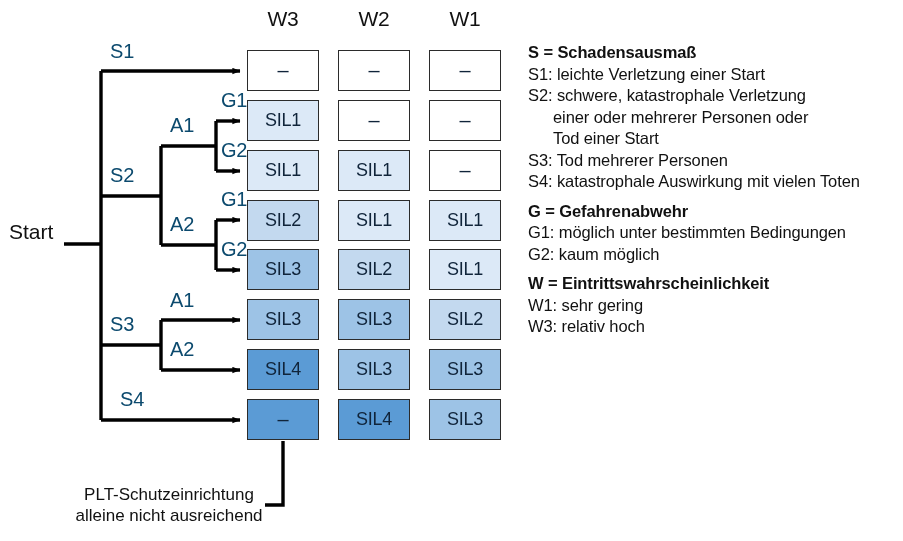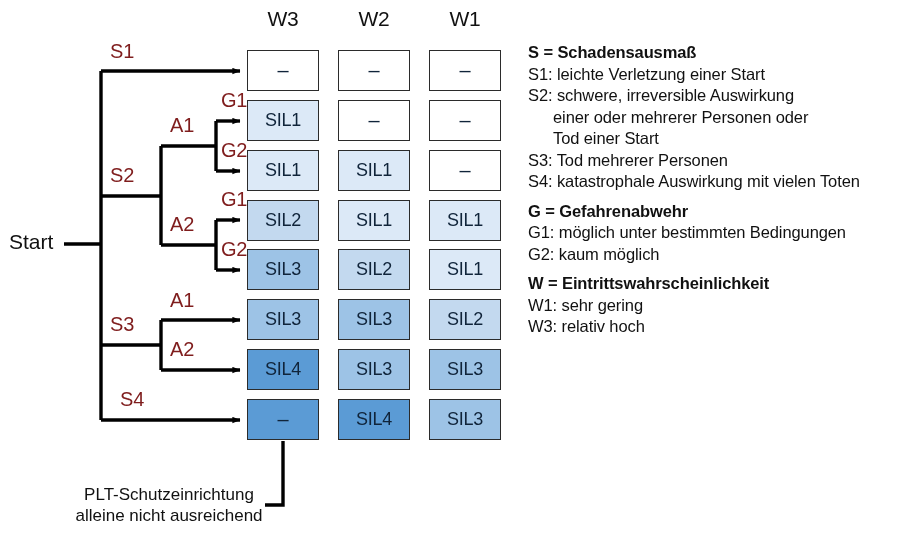--- a/index.html
+++ b/index.html
@@ -39,28 +39,28 @@
     font-size:18px;
     color:#10243a;
     letter-spacing:-0.3px;
   }
   .cell.dash{font-size:20px;}
 
   
   .blabel{
     position:absolute;
     font-size:20px;
-    color:#7f1d1d;
+    color:#0c4a6e;
     letter-spacing:-0.2px;
     white-space:nowrap;
   }
   #start-label{
     position:absolute;
     font-size:21px;
-    left:9px;top:230px;
+    left:9px;top:220px;
     white-space:nowrap;
   }
   #callout-text{
     position:absolute;
     left:64px;top:484px;
     width:210px;
     text-align:center;
     font-size:17px;
     line-height:1.25;
     color:#111;
@@ -189,21 +189,21 @@
         <div class="cell dash" style="left: 247px; top: 399px; background: rgb(91, 155, 213);">–</div>
         <div class="cell" style="left: 338px; top: 399px; background: rgb(91, 155, 213);">SIL4</div>
         <div class="cell" style="left: 429px; top: 399px; background: rgb(157, 195, 230);">SIL3</div>
       </div>
   </div>
 
   <div id="legend">
       <div class="lg-block">
         <div class="lg-head">S = Schadensausmaß</div>
         <div class="lg-row"><span class="lg-key">S1:</span><span> leichte Verletzung einer Start</span></div>
-        <div class="lg-row"><span class="lg-key">S2:</span><span> schwere, irreversible Auswirkung</span></div>
+        <div class="lg-row"><span class="lg-key">S2:</span><span> schwere, katastrophale Verletzung</span></div>
         <div class="lg-row indent"><span>einer oder mehrerer Personen oder</span></div>
         <div class="lg-row indent"><span>Tod einer Start</span></div>
         <div class="lg-row"><span class="lg-key">S3:</span><span> Tod mehrerer Personen</span></div>
         <div class="lg-row"><span class="lg-key">S4:</span><span> katastrophale Auswirkung mit vielen Toten</span></div>
       </div>
       <div class="lg-block">
         <div class="lg-head">G = Gefahrenabwehr</div>
         <div class="lg-row"><span class="lg-key">G1:</span><span> möglich unter bestimmten Bedingungen</span></div>
         <div class="lg-row"><span class="lg-key">G2:</span><span> kaum möglich</span></div>
       </div>

